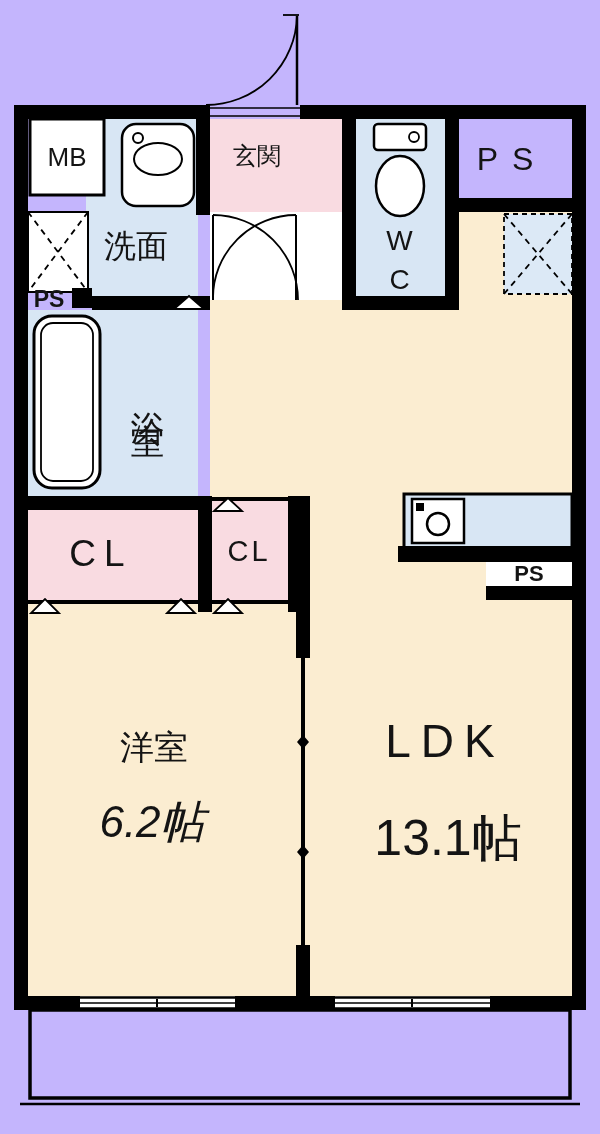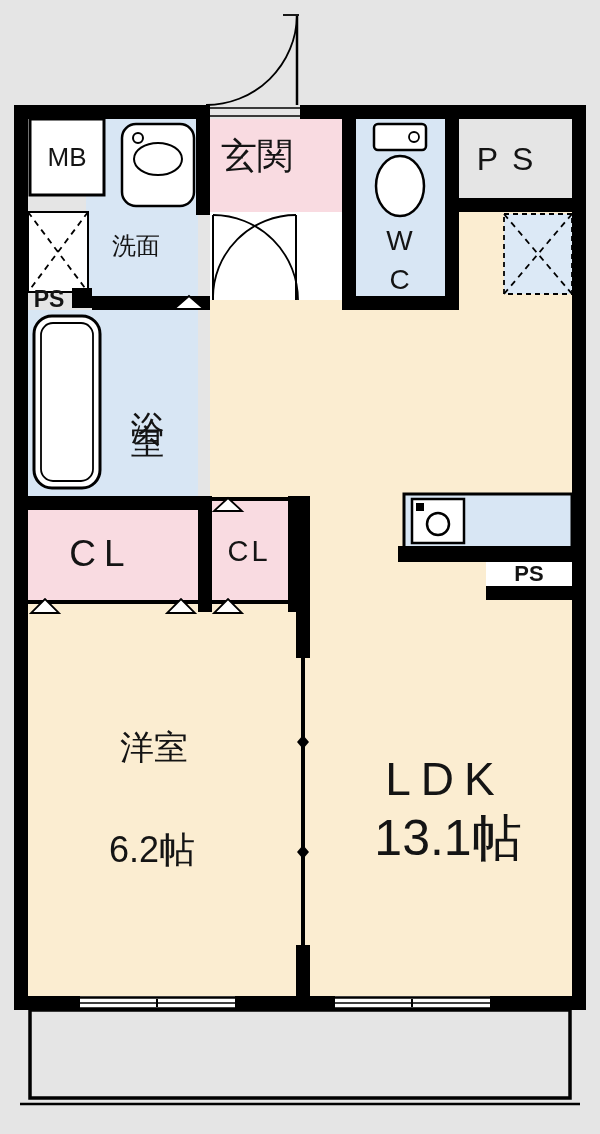--- a/index.html
+++ b/index.html
@@ -1,16 +1,16 @@
 <!DOCTYPE html>
 <html style="--room: #FBEDD1; --wet: #D8E6F4; --wet2: #DCE9F6; --closet: #F9DBE1; --wall: #000000;"><head>
 <meta charset="utf-8">
 <style>
   html,body{margin:0;padding:0;background:#fff;}
-  .plan{position:relative;width:600px;height:1134px;background:#e5e5e5;overflow:hidden;}
+  .plan{position:relative;width:600px;height:1134px;background:#c4b5fd;overflow:hidden;}
   .plan svg{position:absolute;left:0;top:0;}
   .lbl{position:absolute;transform:translate(-50%,-50%);font-family:"Liberation Sans","DejaVu Sans",sans-serif;color:#141414;line-height:1;white-space:nowrap;}
   .vert{writing-mode:vertical-rl;text-orientation:upright;}
   .bold{font-weight:bold;}
   .room{fill:var(--room,#FBEDD1);}
   .wet{fill:var(--wet,#D8E6F4);}
   .wet2{fill:var(--wet2,#DCE9F6);}
   .closet{fill:var(--closet,#F9DBE1);}
   .wall{fill:var(--wall,#000);}
   .wht{fill:#fff;}
@@ -135,26 +135,26 @@
       <path class="outl" stroke-width="1.8" d="M167 613 L195 613 L181 599 Z"></path>
       <path class="outl" stroke-width="1.8" d="M214 613 L242 613 L228 599 Z"></path>
     </g>
     <g class="wall">
       <path d="M303 735 L309 742 L303 749 L297 742 Z"></path>
       <path d="M303 845 L309 852 L303 859 L297 852 Z"></path>
     </g>
   </svg>
 
   <div class="lbl" style="left:67px;top:157px;font-size:26px;">MB</div>
-  <div class="lbl" style="left:136px;top:246px;font-size:24px;">洗面</div>
-  <div class="lbl" style="left:257px;top:156px;font-size:36px;">玄関</div>
+  <div class="lbl" style="left:136px;top:246px;font-size:32px;">洗面</div>
+  <div class="lbl" style="left:257px;top:156px;font-size:24px;">玄関</div>
   <div class="lbl vert" style="left:399px;top:264px;font-size:28px;letter-spacing:8px;">WC</div>
   <div class="lbl" style="left:512px;top:159px;font-size:32px;letter-spacing:14px;">PS</div>
   <div class="lbl bold" style="left:49px;top:299px;font-size:23px;">PS</div>
   <div class="lbl vert" style="left:148px;top:396px;font-size:34px;letter-spacing:12px;">浴室</div>
   <div class="lbl" style="left:101px;top:553px;font-size:37px;letter-spacing:8px;">CL</div>
   <div class="lbl" style="left:249px;top:551px;font-size:29px;letter-spacing:3px;">CL</div>
   <div class="lbl bold" style="left:529px;top:574px;font-size:22px;">PS</div>
   <div class="lbl" style="left:154px;top:747px;font-size:34px;">洋室</div>
-  <div class="lbl" style="left:152px;top:850px;font-size:36px;">6.2帖</div>
-  <div class="lbl" style="left:445px;top:741px;font-size:46px;letter-spacing:10px;margin-top:38px;">LDK</div>
+  <div class="lbl" style="left:152px;top:822px;font-size:44px;font-style:italic;">6.2帖</div>
+  <div class="lbl" style="left:445px;top:741px;font-size:46px;letter-spacing:10px;">LDK</div>
   <div class="lbl" style="left:448px;top:838px;font-size:50px;">13.1帖</div>
 </div>
 
 </body></html>

